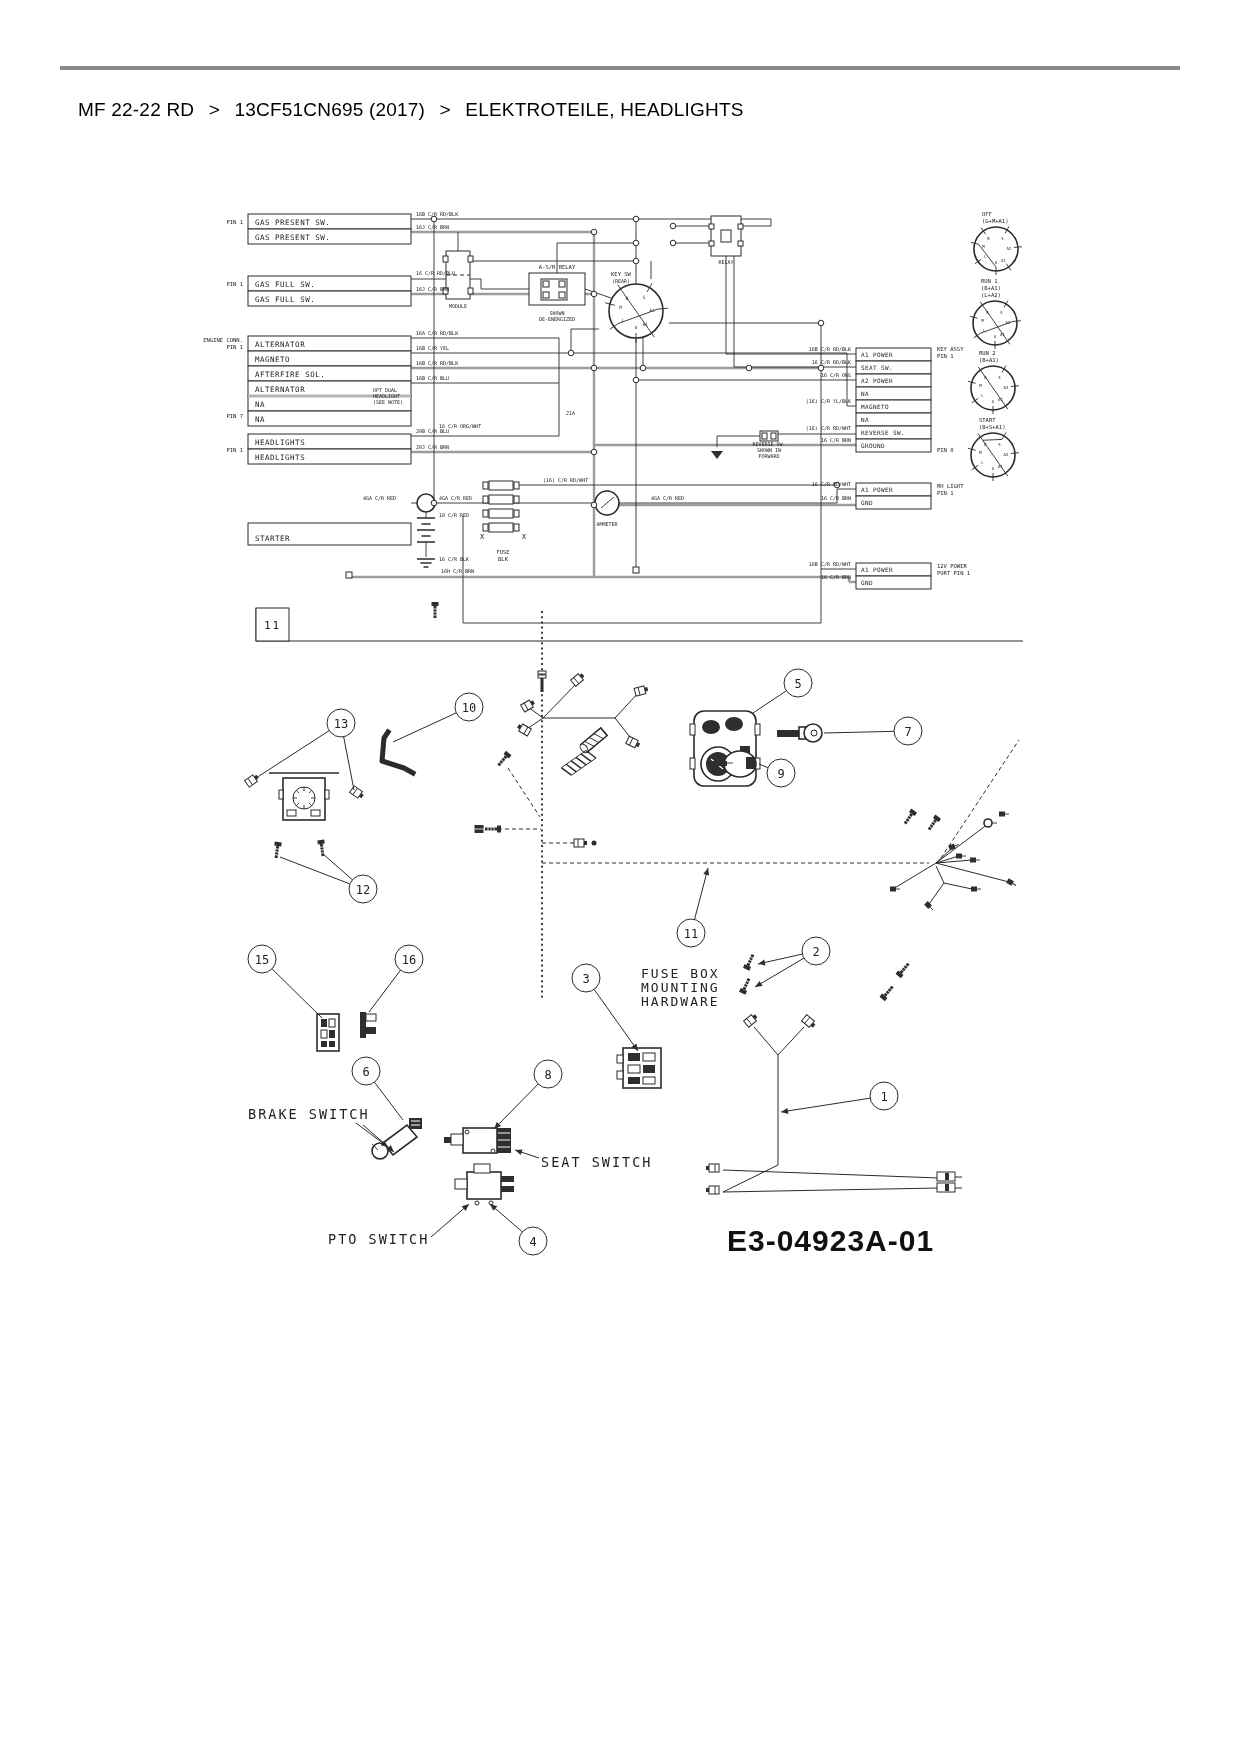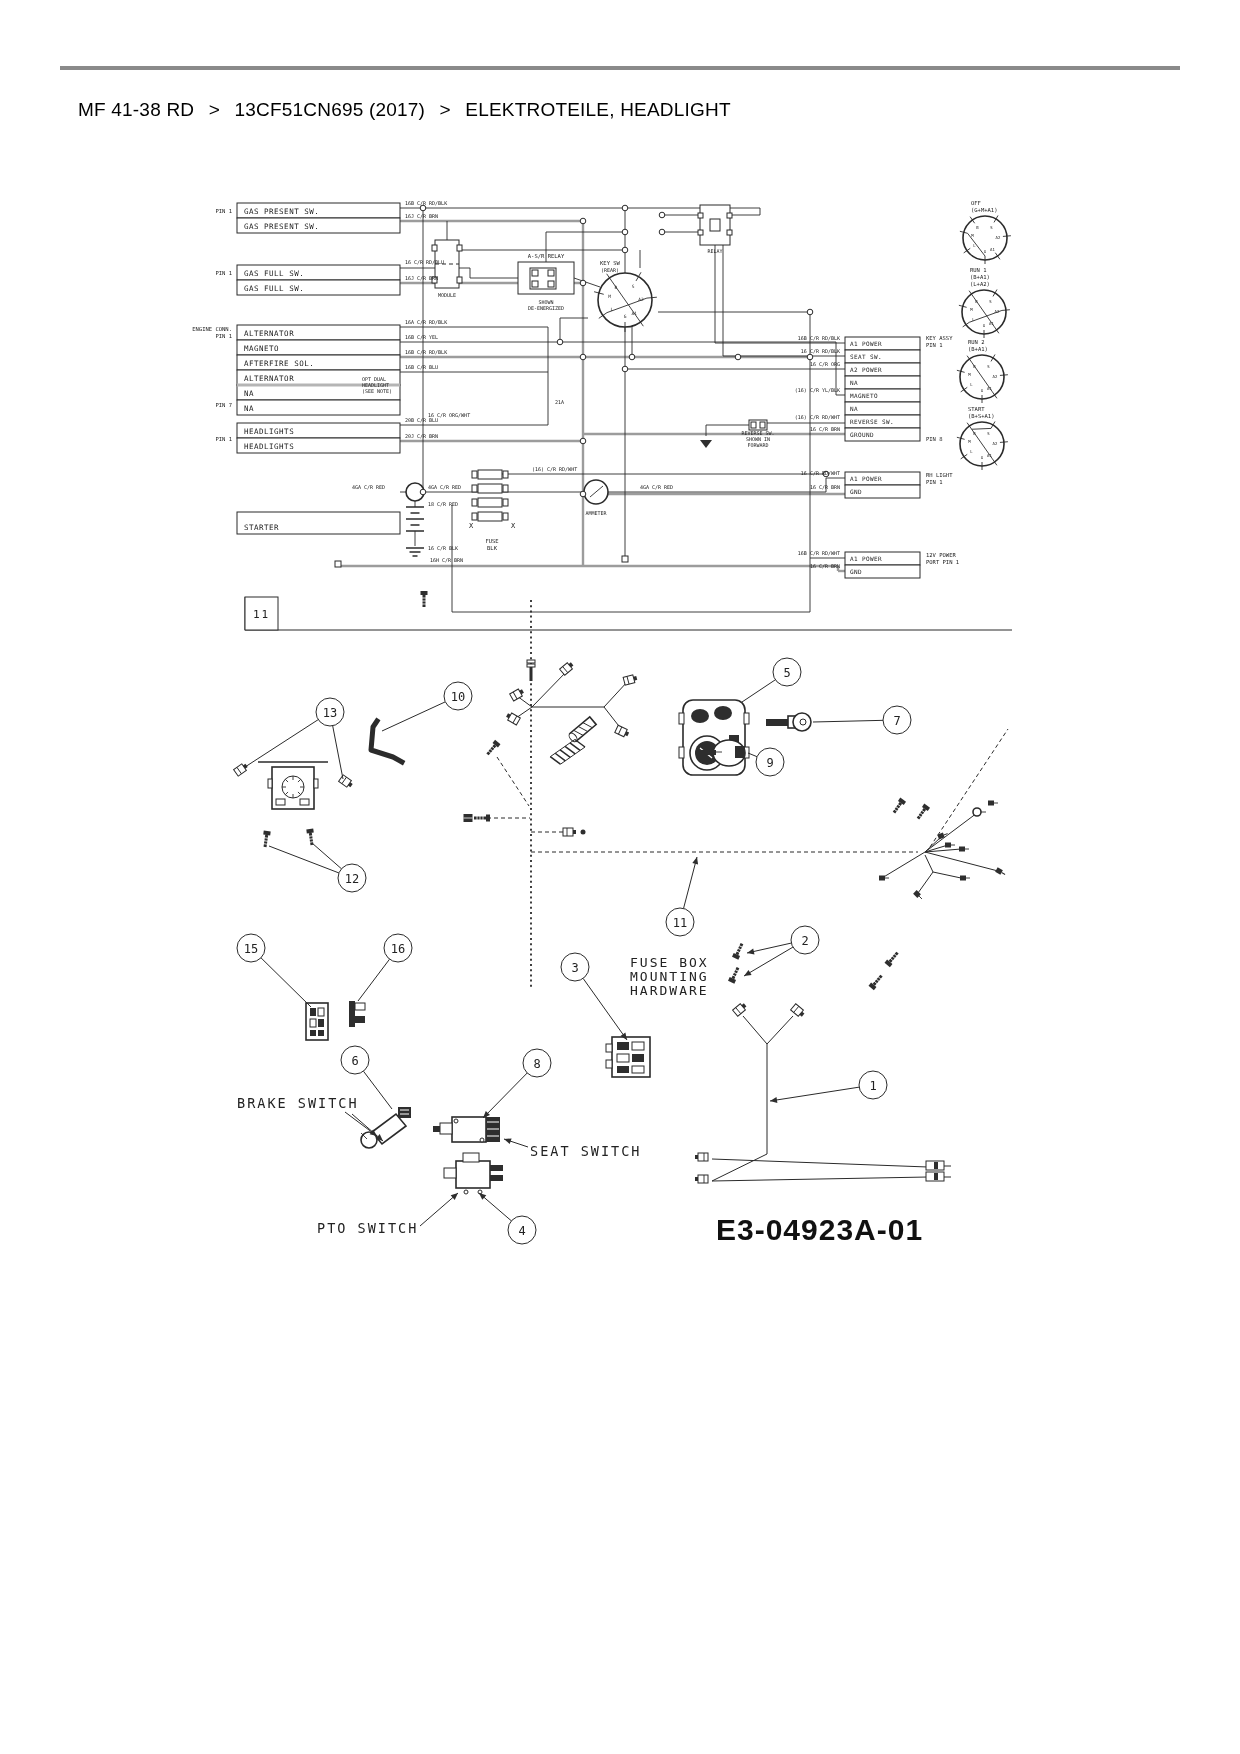--- a/index.html
+++ b/index.html
@@ -2,45 +2,45 @@
 <html><head>
 <meta charset="utf-8">
 <style>
   html,body{margin:0;padding:0;background:#fff;}
   body{width:1240px;height:1754px;font-family:"Liberation Sans",sans-serif;position:relative;}
   .page{position:absolute;inset:0;background:#fff;overflow:hidden;}
   .top-rule{position:absolute;left:60px;top:66px;width:1120px;height:4px;background:#8a8a8a;}
   .breadcrumb{position:absolute;left:78px;top:99px;font-size:19px;color:#000;letter-spacing:.2px;white-space:nowrap;}
   .breadcrumb a{color:#000;text-decoration:none;cursor:pointer;}
   .breadcrumb .sep{margin:0 9px;}
-  figure.diagram{position:absolute;inset:0;margin:0;padding-left:12px;}
+  figure.diagram{position:absolute;inset:0;margin:11px;padding-left:12px;}
   svg{position:absolute;left:0;top:0;}
   svg text{font-family:"DejaVu Sans Mono",monospace;fill:#222;}
   .w{stroke:#2b2b2b;stroke-width:.9;fill:none;}
   .w2{stroke:#2b2b2b;stroke-width:1.5;fill:none;}
   .wg{stroke:#9c9c9c;stroke-width:2.4;fill:none;}
   .bx{fill:#fff;stroke:#2b2b2b;stroke-width:1;}
   .bx2{fill:#fff;stroke:#2b2b2b;stroke-width:1.6;}
   .dk{fill:#2e2e2e;stroke:none;}
   .dot{stroke:#2b2b2b;stroke-width:1.8;stroke-dasharray:2 3.2;fill:none;}
   .dsh{stroke:#2b2b2b;stroke-width:1;stroke-dasharray:4 3;fill:none;}
   .thin{stroke:#2b2b2b;stroke-width:1;fill:none;}
   .pn{font-family:"Liberation Sans",sans-serif;font-weight:bold;letter-spacing:1px;fill:#111;}
 </style>
 </head>
 <body>
 
 <div class="page">
   <div class="top-rule"></div>
   <nav class="breadcrumb">
-    <a>MF 41-38 RD</a>
+    <a>MF 22-22 RD</a>
     <span class="sep">&gt;</span>
     <a>13CF51CN695 (2017)</a>
     <span class="sep">&gt;</span>
-    <span>ELEKTROTEILE, HEADLIGHT</span>
+    <span>ELEKTROTEILE, HEADLIGHTS</span>
   </nav>
   <figure class="diagram">
     <svg id="diagram-svg" width="1240" height="1754" viewBox="0 0 1240 1754">
         <g>
           <line x1="400" y1="221" x2="583" y2="221" class="wg"></line>
           <line x1="400" y1="283" x2="583" y2="283" class="wg"></line>
           <line x1="400" y1="357" x2="810" y2="357" class="wg"></line>
           <line x1="400" y1="441" x2="583" y2="441" class="wg"></line>
           <line x1="583" y1="221" x2="583" y2="566" class="wg"></line>
           <line x1="583" y1="434" x2="845" y2="434" class="wg"></line>

